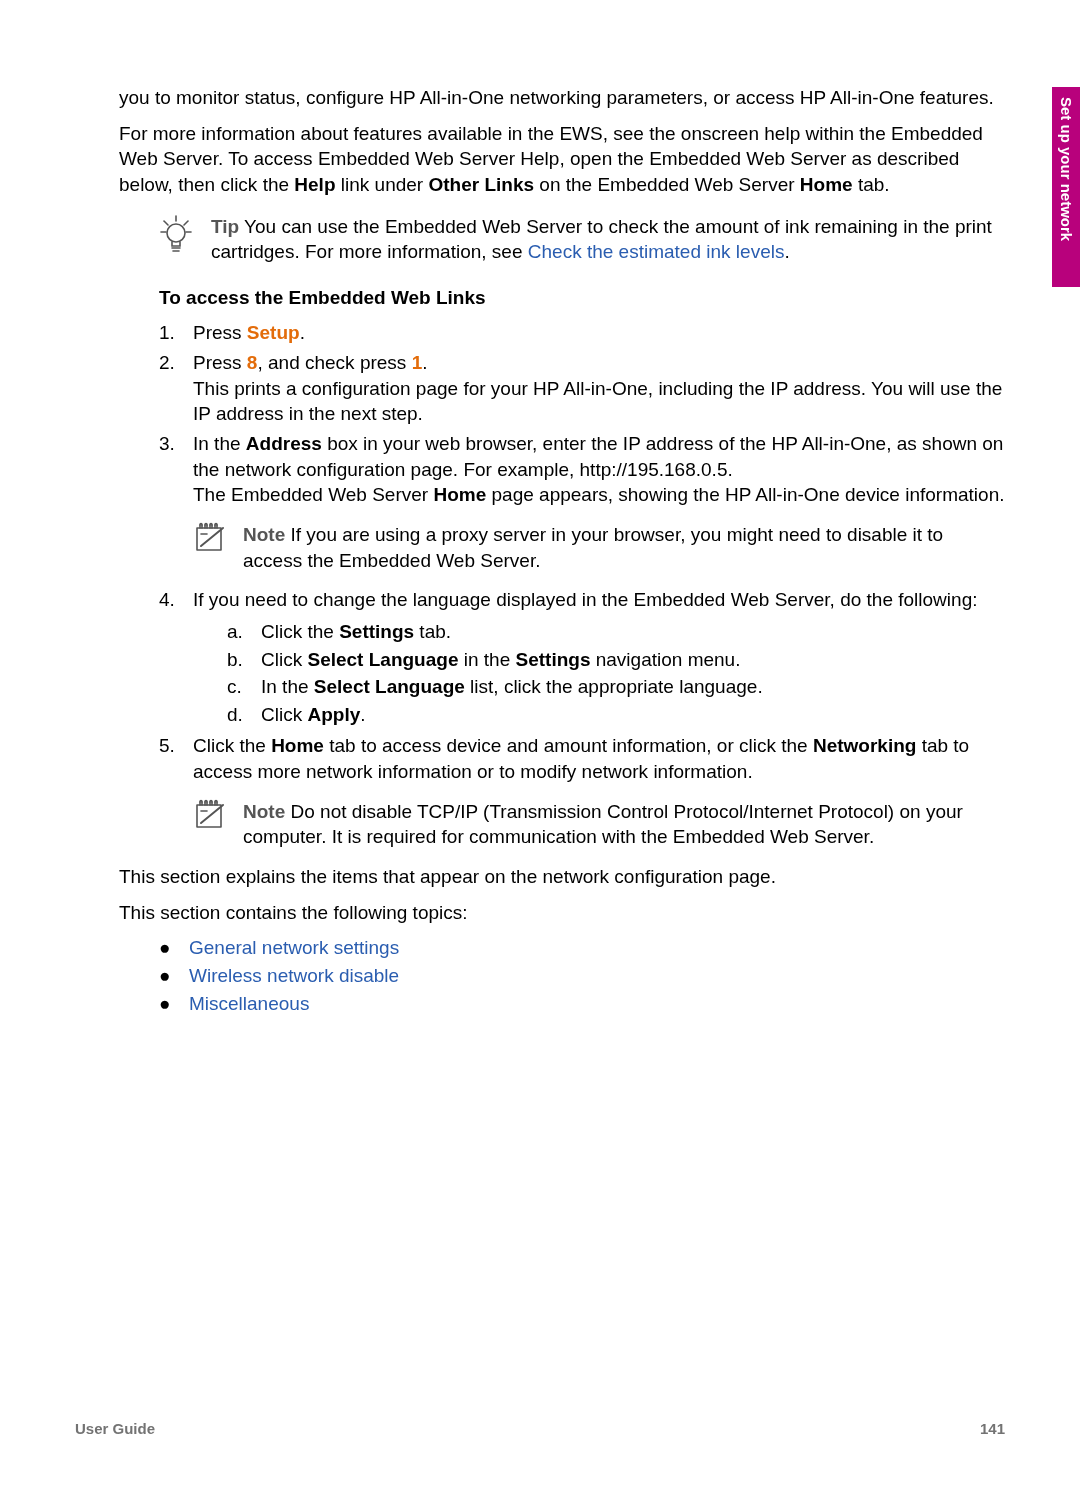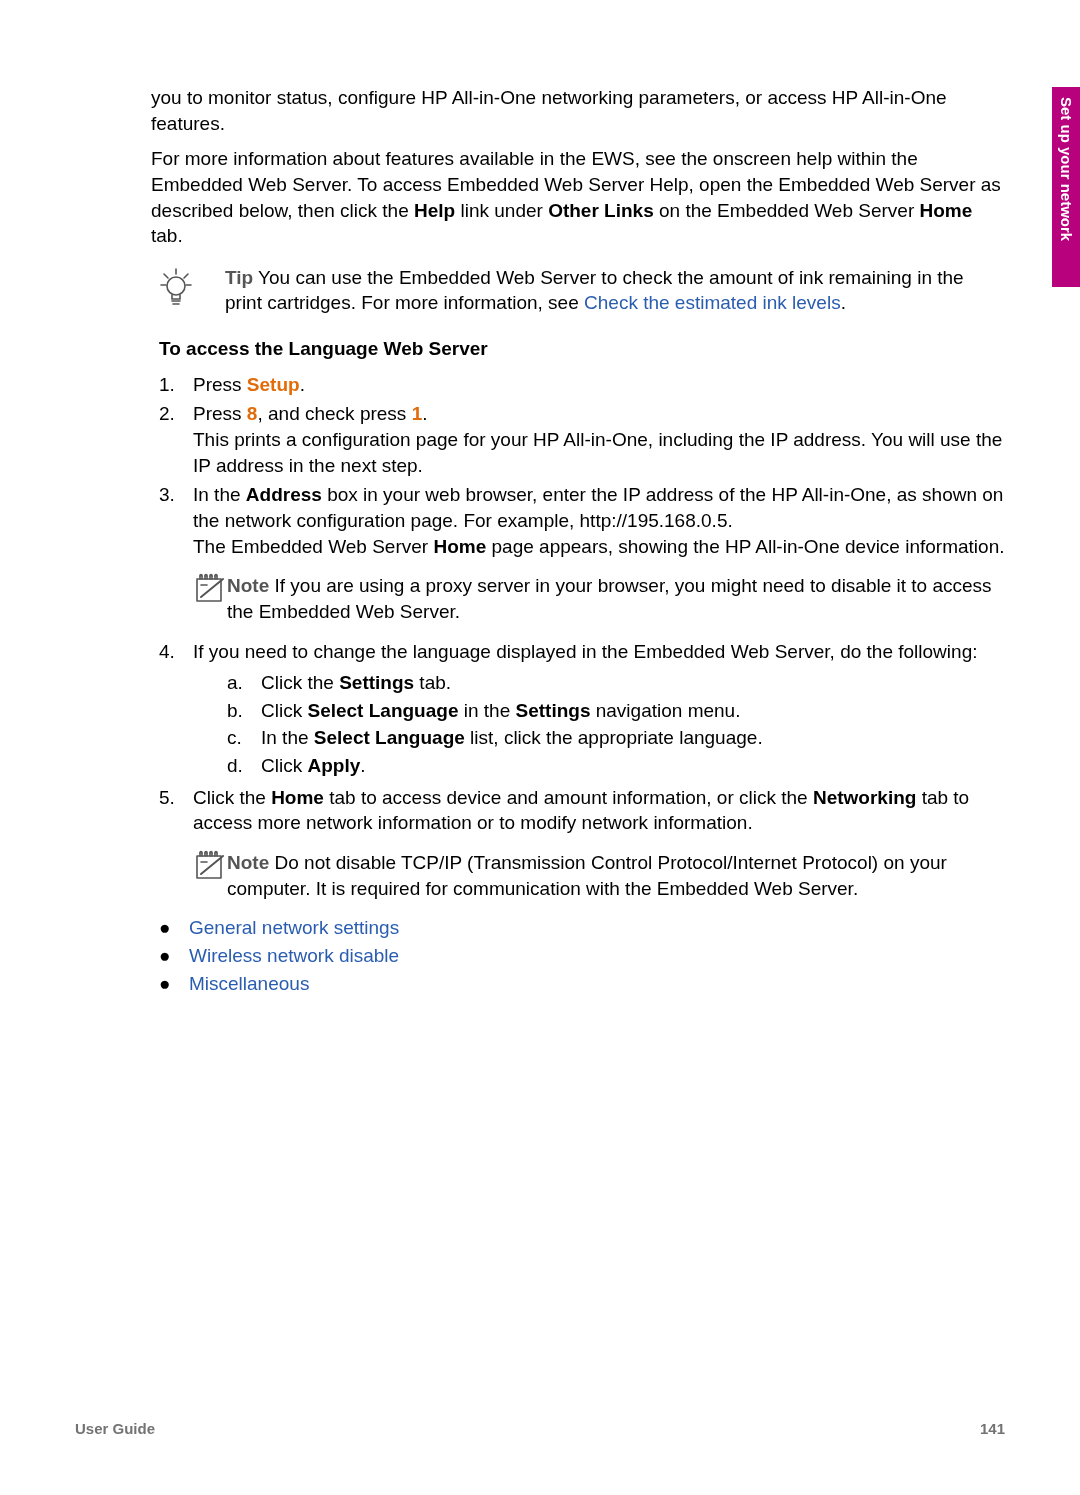--- a/index.html
+++ b/index.html
@@ -29,26 +29,26 @@
     align-items: center;
     justify-content: flex-start;
     padding-top: 10px;
   }
   .content {
     position: absolute;
     top: 85px;
     left: 75px;
     width: 930px;
   }
-  .body-block { margin-left: 76px; }
+  .body-block { margin-left: 44px; }
   .para { margin-bottom: 10px; }
   .callout {
     display: flex;
-    align-items: flex-end;
-    gap: 32px;
+    align-items: flex-start;
+    gap: 18px;
     margin: 16px 0 16px 84px;
   }
   .callout-icon { flex: 0 0 34px; }
   .callout-text { flex: 1; }
   .link { color: #2a5db0; }
   .orange { color: #e36c0a; font-weight: bold; }
   .bold { font-weight: bold; }
   .gray-bold { color: #555; font-weight: bold; }
   .heading3 {
     font-weight: bold;
@@ -84,20 +84,21 @@
   }
   ol.lettered > li .letter {
     flex: 0 0 34px;
   }
   ol.lettered > li .let-body {
     flex: 1;
   }
   .inner-callout {
     display: flex;
     align-items: flex-start;
+    gap: 16px;
     margin: 14px 0 14px 118px;
   }
   ul.bullets {
     list-style: none;
     margin-left: 84px;
     margin-top: 8px;
   }
   ul.bullets > li {
     display: flex;
     margin-bottom: 2px;
@@ -145,21 +146,21 @@
           <line x1="13" y1="34" x2="21" y2="34"></line>
           <line x1="14" y1="37" x2="20" y2="37"></line>
         </g>
       </svg>
     </div>
     <div class="callout-text">
       <span class="gray-bold">Tip</span><span>  You can use the Embedded Web Server to check the amount of ink remaining in the print cartridges. For more information, see </span><span class="link">Check the estimated ink levels</span><span>.</span>
     </div>
   </div>
 
-  <div class="heading3">To access the Language Web Server</div>
+  <div class="heading3">To access the Embedded Web Links</div>
 
   <ol class="numbered">
     <li>
       <span class="num">1.</span>
       <span class="li-body">
         <span>Press </span><span class="orange">Setup</span><span>.</span>
       </span>
     </li>
     <li>
       <span class="num">2.</span>
@@ -252,20 +253,24 @@
           <line x1="8" y1="24" x2="30" y2="6" stroke-width="2"></line>
         </g>
       </svg>
     </div>
     <div class="callout-text">
       <span class="gray-bold">Note</span><span>  Do not disable TCP/IP (Transmission Control Protocol/Internet Protocol) on your computer. It is required for communication with the Embedded Web Server.</span>
     </div>
   </div>
 
 
+  <div class="body-block">
+    <p class="para">This section explains the items that appear on the network configuration page.</p>
+    <p class="para">This section contains the following topics:</p>
+  </div>
 
   <ul class="bullets">
     <li>
         <span class="dot">●</span>
         <span class="link">General network settings</span>
       </li>
     <li>
         <span class="dot">●</span>
         <span class="link">Wireless network disable</span>
       </li>

